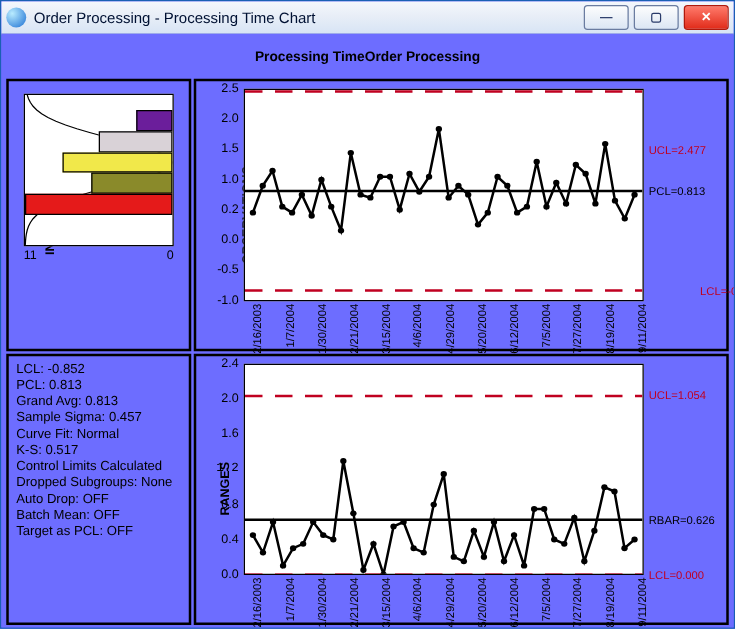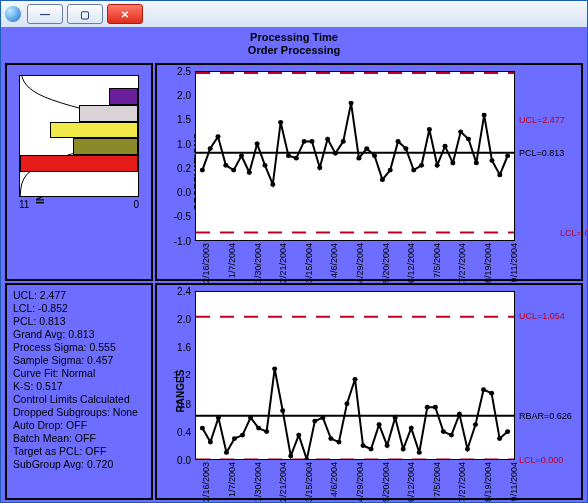--- a/index.html
+++ b/index.html
@@ -5,21 +5,21 @@
 html,body{margin:0;padding:0;font-family:"Segoe UI",Tahoma,sans-serif;font-size:11px;color:#000}
 body{background:#ece9d8}
 .window{width:588px;height:503px;border:1px solid #1a5fb4;box-sizing:border-box;background:#6d6dff;position:relative;overflow:hidden}
 .titlebar{height:26px;background:linear-gradient(#f4f7fc,#e8eef7 45%,#d7e4f5);border-bottom:1px solid #8aa;position:relative;display:flex;align-items:center;padding:0 4px}
 .titlebar .globe{width:16px;height:16px;border-radius:50%;background:radial-gradient(circle at 30% 30%,#b9ecff,#1b6fd3);margin-right:6px;flex:none}
 .titlebar .title{flex:1;color:#001133;font-size:12px}
 .winbtns{display:flex;gap:4px;align-items:center}
 .winbtn{width:34px;height:18px;border:1px solid #6a7ca0;border-radius:3px;background:linear-gradient(#fdfdfd,#dbe6f4);display:flex;align-items:center;justify-content:center;font-size:10px;font-weight:bold;color:#2a3b6a}
 .winbtn.close{background:linear-gradient(#ff7a6b,#e12c1a);border-color:#b0180b;color:#fff}
 .client{position:absolute;top:26px;left:0;right:0;bottom:0;background:#6d6dff;padding:4px 4px 2px 4px;box-sizing:border-box;display:flex;flex-direction:column}
-.header{height:30px;display:flex;flex-direction:column;align-items:center;gap:0}
+.header{height:30px;display:flex;flex-direction:row;align-items:center;justify-content:center;gap:0}
 .header span{font-weight:bold;color:#000;font-size:11px;line-height:13px}
 .grid{flex:1;display:grid;grid-template-columns:148px 1fr;grid-template-rows:1fr 1fr;gap:2px;margin-top:2px}
 .cell{border:2px solid #000;background:#6d6dff;position:relative;box-sizing:border-box}
 .cellA{grid-column:1;grid-row:1;display:flex;flex-direction:column;align-items:center}
 .cellB{grid-column:2;grid-row:1}
 .cellC{grid-column:1;grid-row:2;padding:4px 6px;overflow:hidden}
 .cellD{grid-column:2;grid-row:2}
 .ylabel{position:absolute;left:2px;top:50%;transform:translateY(-50%) rotate(-90deg);transform-origin:center;font-size:10px;font-weight:bold;letter-spacing:0}
 .chartbox{position:absolute;top:6px;bottom:38px;left:38px;right:66px;border:1px solid #000;background:#fff}
 .ticksY{position:absolute;left:0;top:6px;bottom:38px;width:36px}
@@ -36,20 +36,21 @@
 .histo .bar{position:absolute;height:14%;left:0;border:1px solid #000;box-sizing:border-box}
 .haxis{width:120px;display:flex;justify-content:space-between;font-size:10px;margin-top:2px}
 svg{position:absolute;inset:0;width:100%;height:100%}
 </style>
 </head>
 <body>
 
 <div class="window">
   <div class="titlebar">
     <div class="globe"></div>
+    <div class="title">Order Processing - Processing Time Chart</div>
     <div class="winbtns">
       <div class="winbtn">—</div>
       <div class="winbtn">▢</div>
       <div class="winbtn close">✕</div>
     </div>
   </div>
 
   <div class="client">
     <div class="header">
       <span>Processing Time</span>
@@ -153,34 +154,31 @@
             <span style="left: 66%;">6/12/2004</span>
             <span style="left: 74%;">7/5/2004</span>
             <span style="left: 82%;">7/27/2004</span>
             <span style="left: 90%;">8/19/2004</span>
             <span style="left: 98%;">9/11/2004</span>
           </div>
       </div>
 
       <div class="cell cellC">
         <div class="stats" id="statsList">
-            <div>UCL: 2.477</div>
             <div>LCL: -0.852</div>
             <div>PCL: 0.813</div>
             <div>Grand Avg: 0.813</div>
-            <div>Process Sigma: 0.555</div>
             <div>Sample Sigma: 0.457</div>
             <div>Curve Fit: Normal</div>
             <div>K-S: 0.517</div>
             <div>Control Limits Calculated</div>
             <div>Dropped Subgroups: None</div>
             <div>Auto Drop: OFF</div>
             <div>Batch Mean: OFF</div>
             <div>Target as PCL: OFF</div>
-            <div>SubGroup Avg: 0.720</div>
           </div>
       </div>
 
       <div class="cell cellD">
         <div class="ylabel">RANGES</div>
         <div class="ticksY" id="yt1">
             <span style="top: 100%;">0.0</span>
             <span style="top: 83.3333%;">0.4</span>
             <span style="top: 66.6667%;">0.8</span>
             <span style="top: 50%; font-family: Liberation Mono, monospace;">1.2</span>

